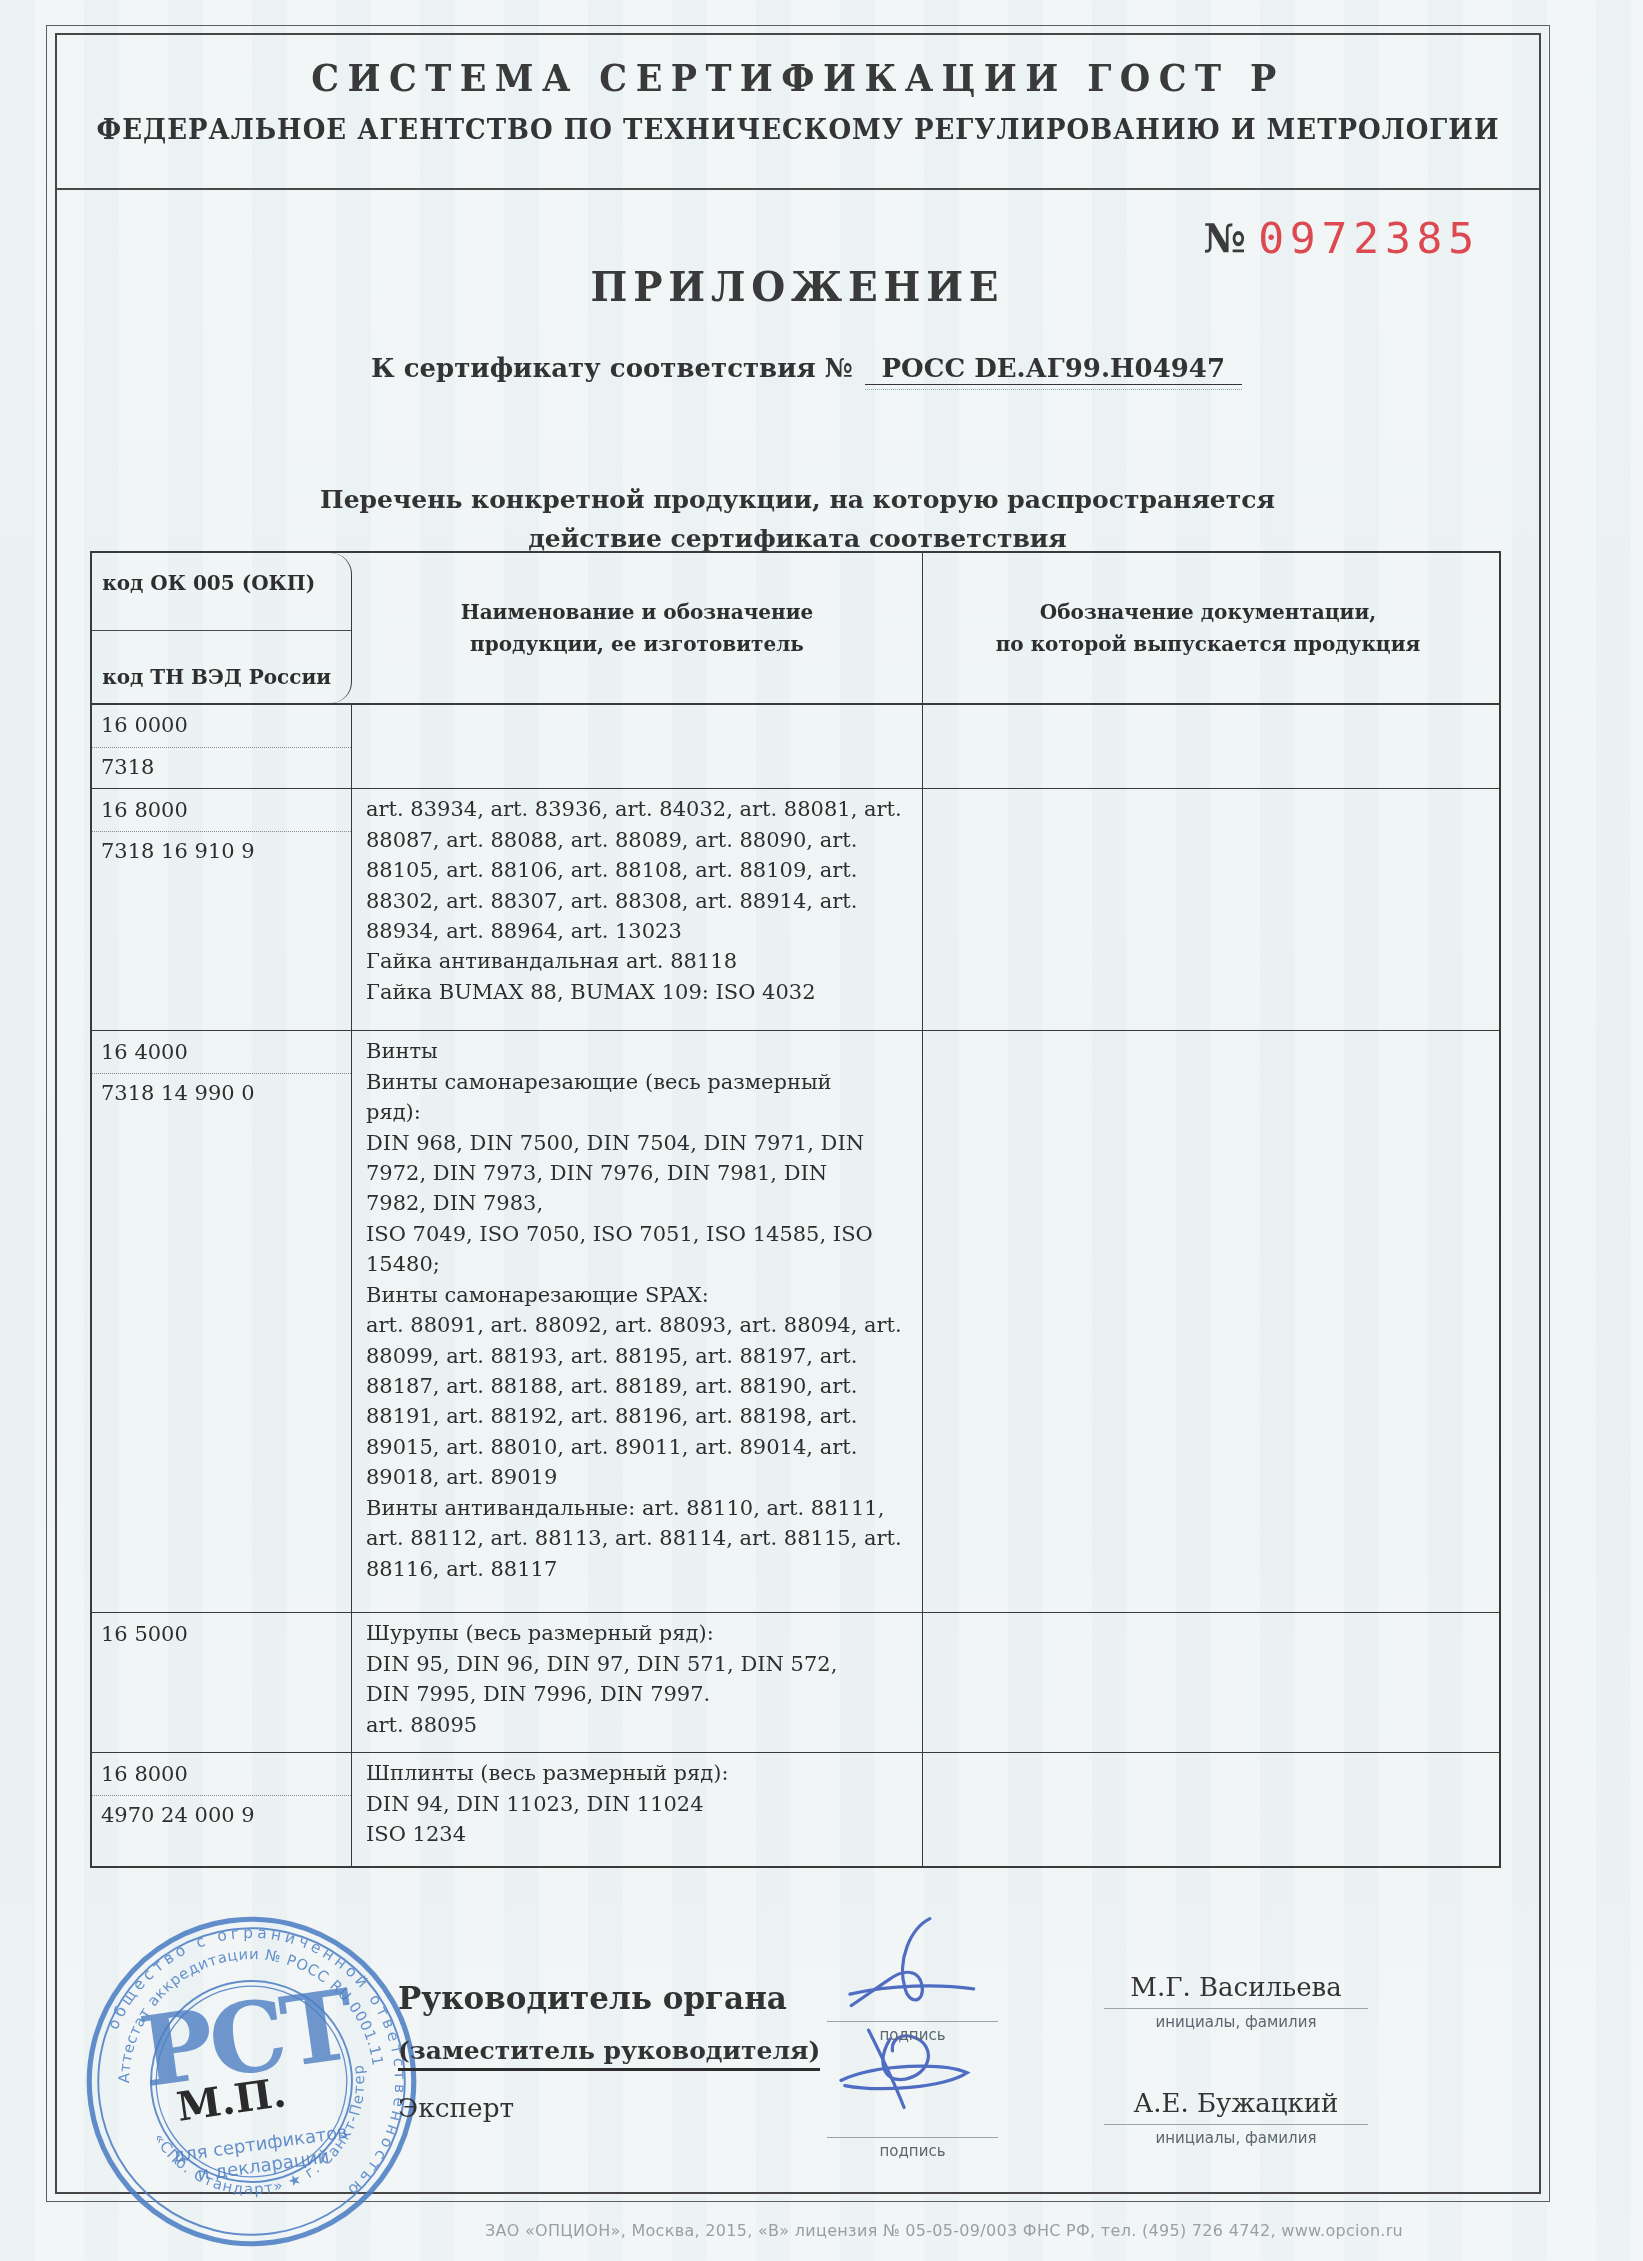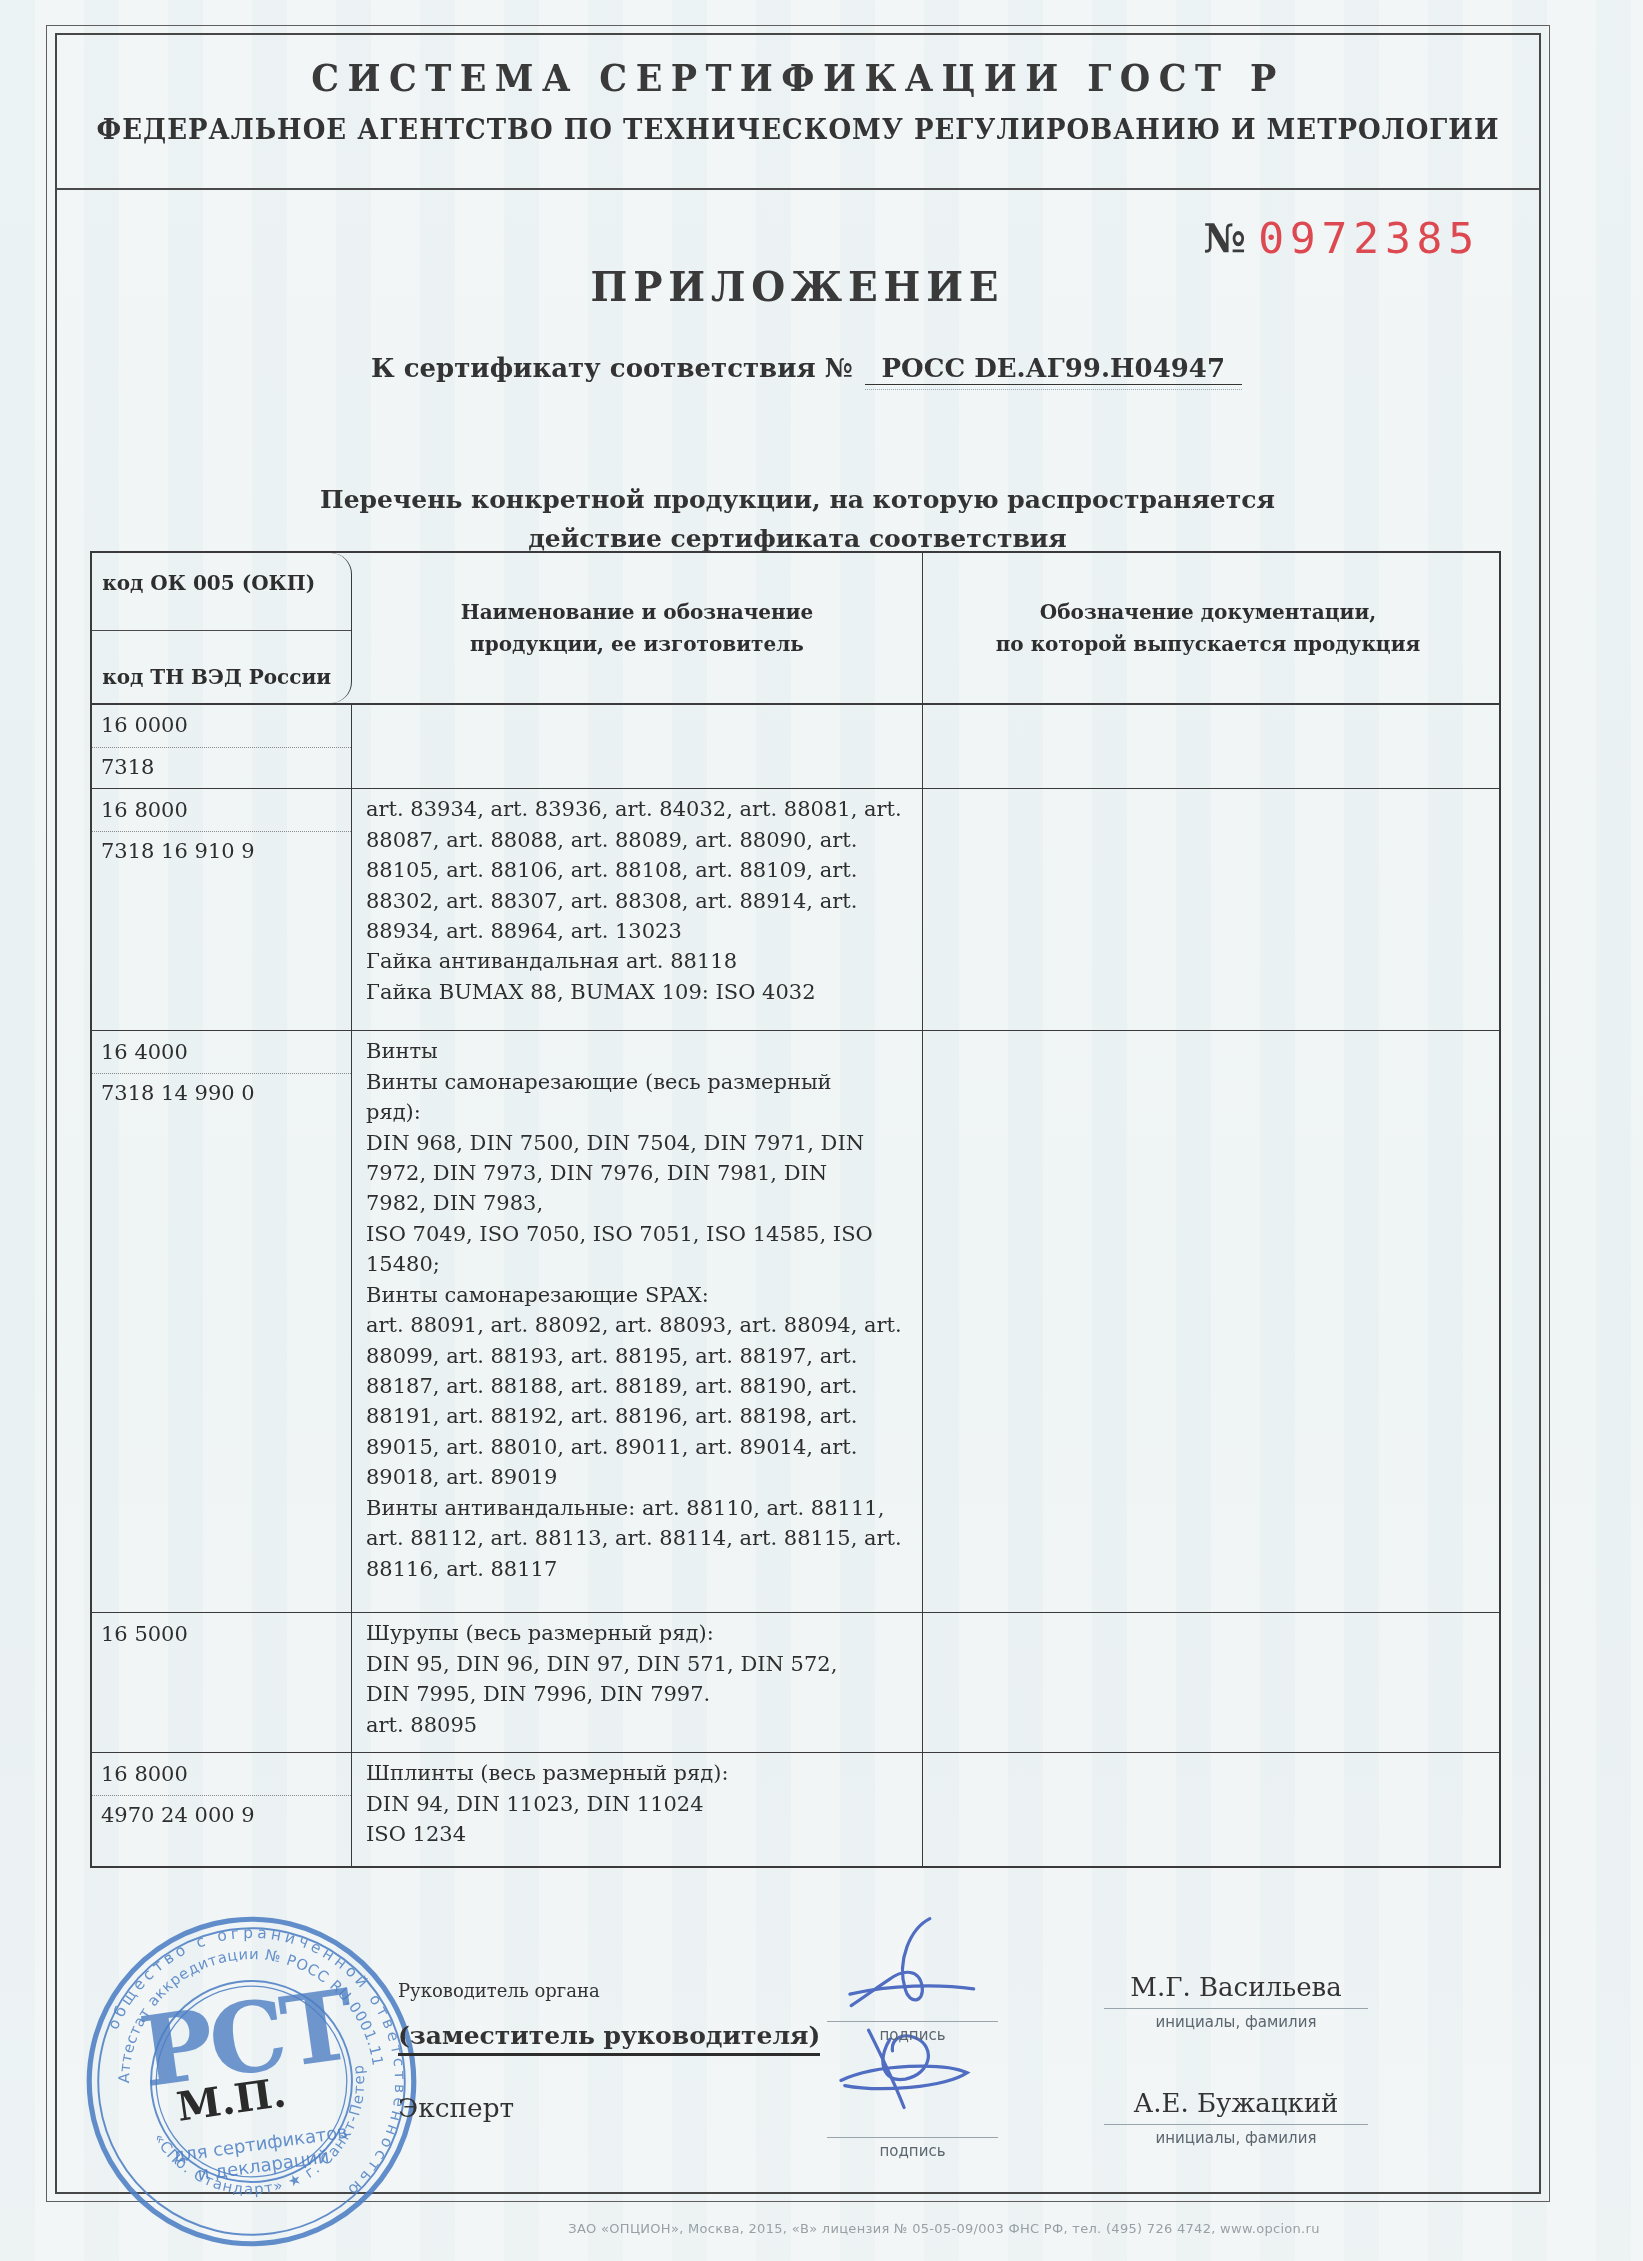--- a/index.html
+++ b/index.html
@@ -104,38 +104,38 @@
   }
   .doc-cell{}
   .r0{min-height:70px;}
   .r1{min-height:241px;}
   .r2{min-height:581px;}
   .r3{min-height:139px;}
   .r4{min-height:113px;}
   
   .stamp-wrap{position:absolute;left:68px;top:1898px;width:367px;height:367px;transform:rotate(-8deg);}
   .role-block{position:absolute;left:398px;top:1980px;}
-  .role-line1{font-size:18px;font-weight:normal;color:#333;}
+  .role-line1{font-size:31px;font-weight:bold;color:#333;}
   .role-line2{font-size:25px;font-weight:bold;color:#333;border-bottom:3.9px solid #2d2d2d;padding-bottom:2.6px;margin-top:20px;}
   .expert-label{position:absolute;left:398px;top:2092px;font-size:26.4px;font-weight:normal;color:#333;}
   .sigline{position:absolute;width:171px;border-top:1.9px solid #9aa4ad;text-align:center;}
   .sigline .cap{font-family:"DejaVu Sans","Liberation Sans",sans-serif;font-size:15px;color:#5c6670;margin-top:3.9px;}
   .sig1{left:827px;top:2021px;}
   .sig2{left:827px;top:2137px;}
   .name-block{position:absolute;width:264px;text-align:center;}
   .name-block .nm{font-size:26px;color:#333;padding-bottom:6.4px;}
   .name-block .ln{border-top:1.9px solid #9aa4ad;}
   .name-block .cap{font-family:"DejaVu Sans","Liberation Sans",sans-serif;font-size:15px;color:#5c6670;margin-top:3.9px;}
   .nb1{left:1104px;top:1972px;}
   .nb2{left:1104px;top:2088px;}
   .handsig{position:absolute;left:833px;top:1909px;width:213px;height:232px;}
   .fineprint{
     position:absolute;left:944px;top:2221px;transform:translateX(-50%);
     font-family:"DejaVu Sans","Liberation Sans",sans-serif;
-    font-size:13px;color:#98a0a6;letter-spacing:0.3px;white-space:nowrap;
+    font-size:16px;color:#98a0a6;letter-spacing:0.3px;white-space:nowrap;
   }
   .stxt{font-family:"DejaVu Sans","Liberation Sans",sans-serif;}
 </style>
 </head>
 <body>
 
 <div class="page">
 
   <div class="frame-outer">
     <div class="frame-inner">

